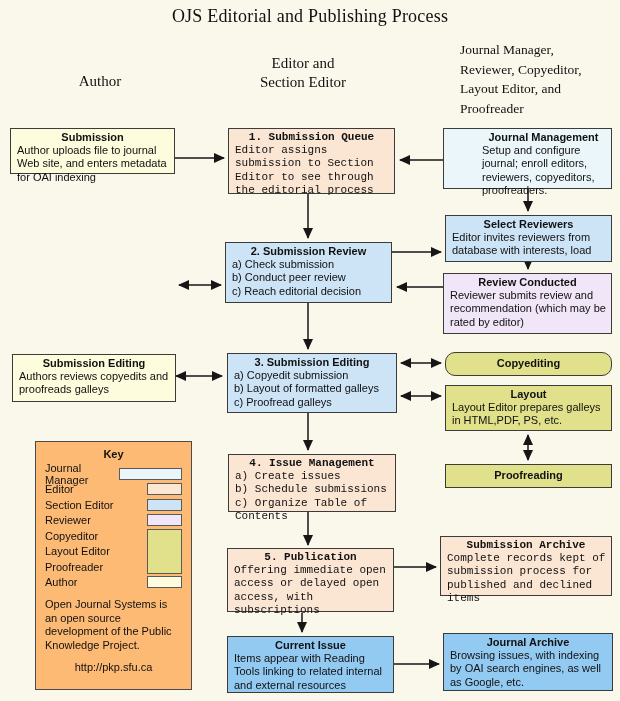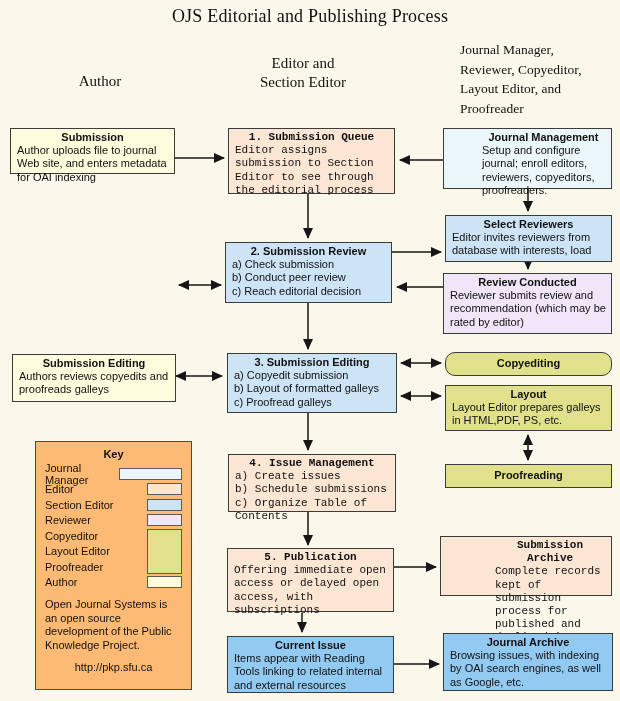--- a/index.html
+++ b/index.html
@@ -159,21 +159,21 @@
     <div class="box-body">a) Create issues
 b) Schedule submissions
 c) Organize Table of Contents</div>
   </div>
 
   <div class="box c-editor" style="left:227px;top:548px;width:167px;height:64px;">
     <div class="box-title">5. Publication</div>
     <div class="box-body">Offering immediate open access or delayed open access, with subscriptions</div>
   </div>
 
-  <div class="box c-editor" style="left:440px;top:536px;width:172px;height:60px;padding-left:48px;">
+  <div class="box c-editor" style="left:440px;top:536px;width:172px;height:60px;">
     <div class="box-title">Submission Archive</div>
     <div class="box-body">Complete records kept of submission process for published and declined items</div>
   </div>
 
   <div class="box c-reader" style="left:227px;top:636px;width:167px;height:57px;">
     <div class="box-title">Current Issue</div>
     <div class="box-body">Items appear with Reading Tools linking to related internal and external resources</div>
   </div>
 
   <div class="box c-reader" style="left:443px;top:633px;width:170px;height:58px;">

